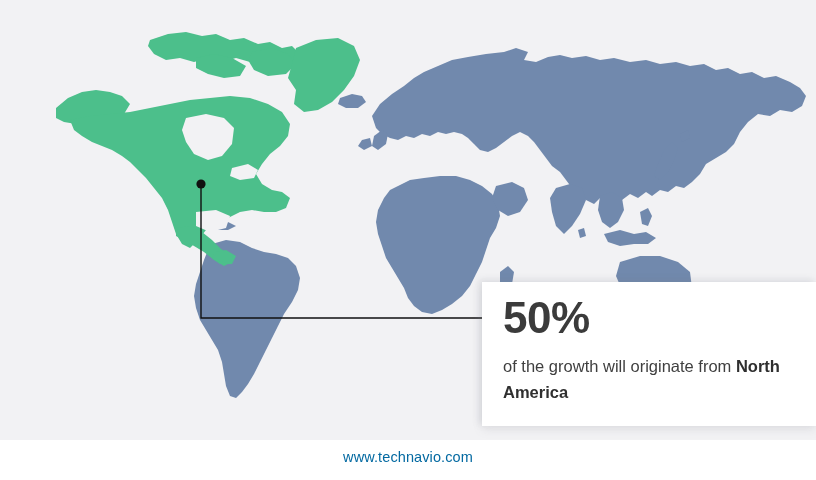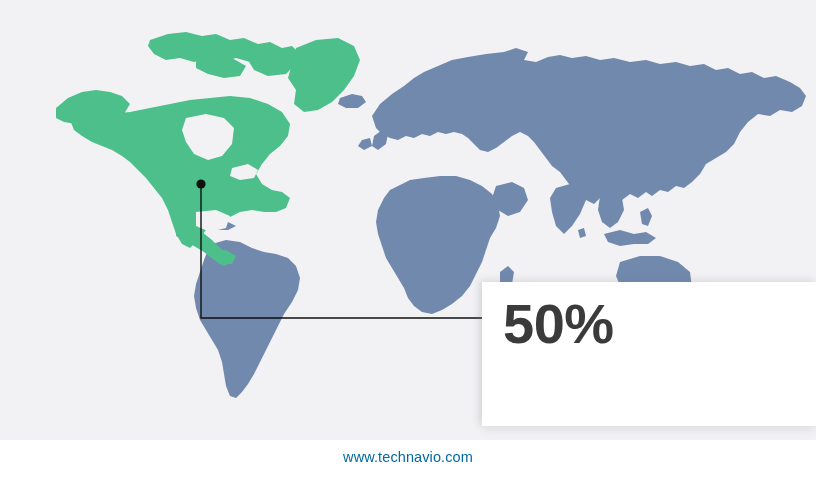--- a/index.html
+++ b/index.html
@@ -52,21 +52,21 @@
     top: 282px;
     width: 334px;
     height: 144px;
     background: #ffffff;
     box-sizing: border-box;
     padding: 14px 0 0 21px;
     box-shadow: -3px -2px 7px rgba(120,125,140,0.18),
                  0 4px 9px rgba(120,125,140,0.13);
   }
   #callout-stat {
-    font-size: 56px;
+    font-size: 44px;
     font-weight: bold;
     color: #3b3b3b;
     line-height: 1.0;
     letter-spacing: -0.5px;
     margin: 0 0 14px 0;
   }
   #callout-desc {
     font-size: 16.5px;
     color: #3f3f3f;
     line-height: 1.55;
@@ -226,19 +226,22 @@
 
     <svg id="leader-layer" viewBox="0 0 816 440" xmlns="http://www.w3.org/2000/svg">
       <polyline points="201,184 201,318 486,318" fill="none" stroke="#111111" stroke-width="1.4"></polyline>
       <circle cx="201" cy="184" r="4.6" fill="#111111"></circle>
     </svg>
 
   </div>
 
   <div id="callout-card">
     <div id="callout-stat">50%</div>
+    <div id="callout-desc">
+      <span>of the growth will originate from </span><span class="region">North America</span>
+    </div>
   </div>
 
   <div id="footer-band">
     <div id="footer-url">www.technavio.com</div>
   </div>
 
 </div>
 
 </body></html>

